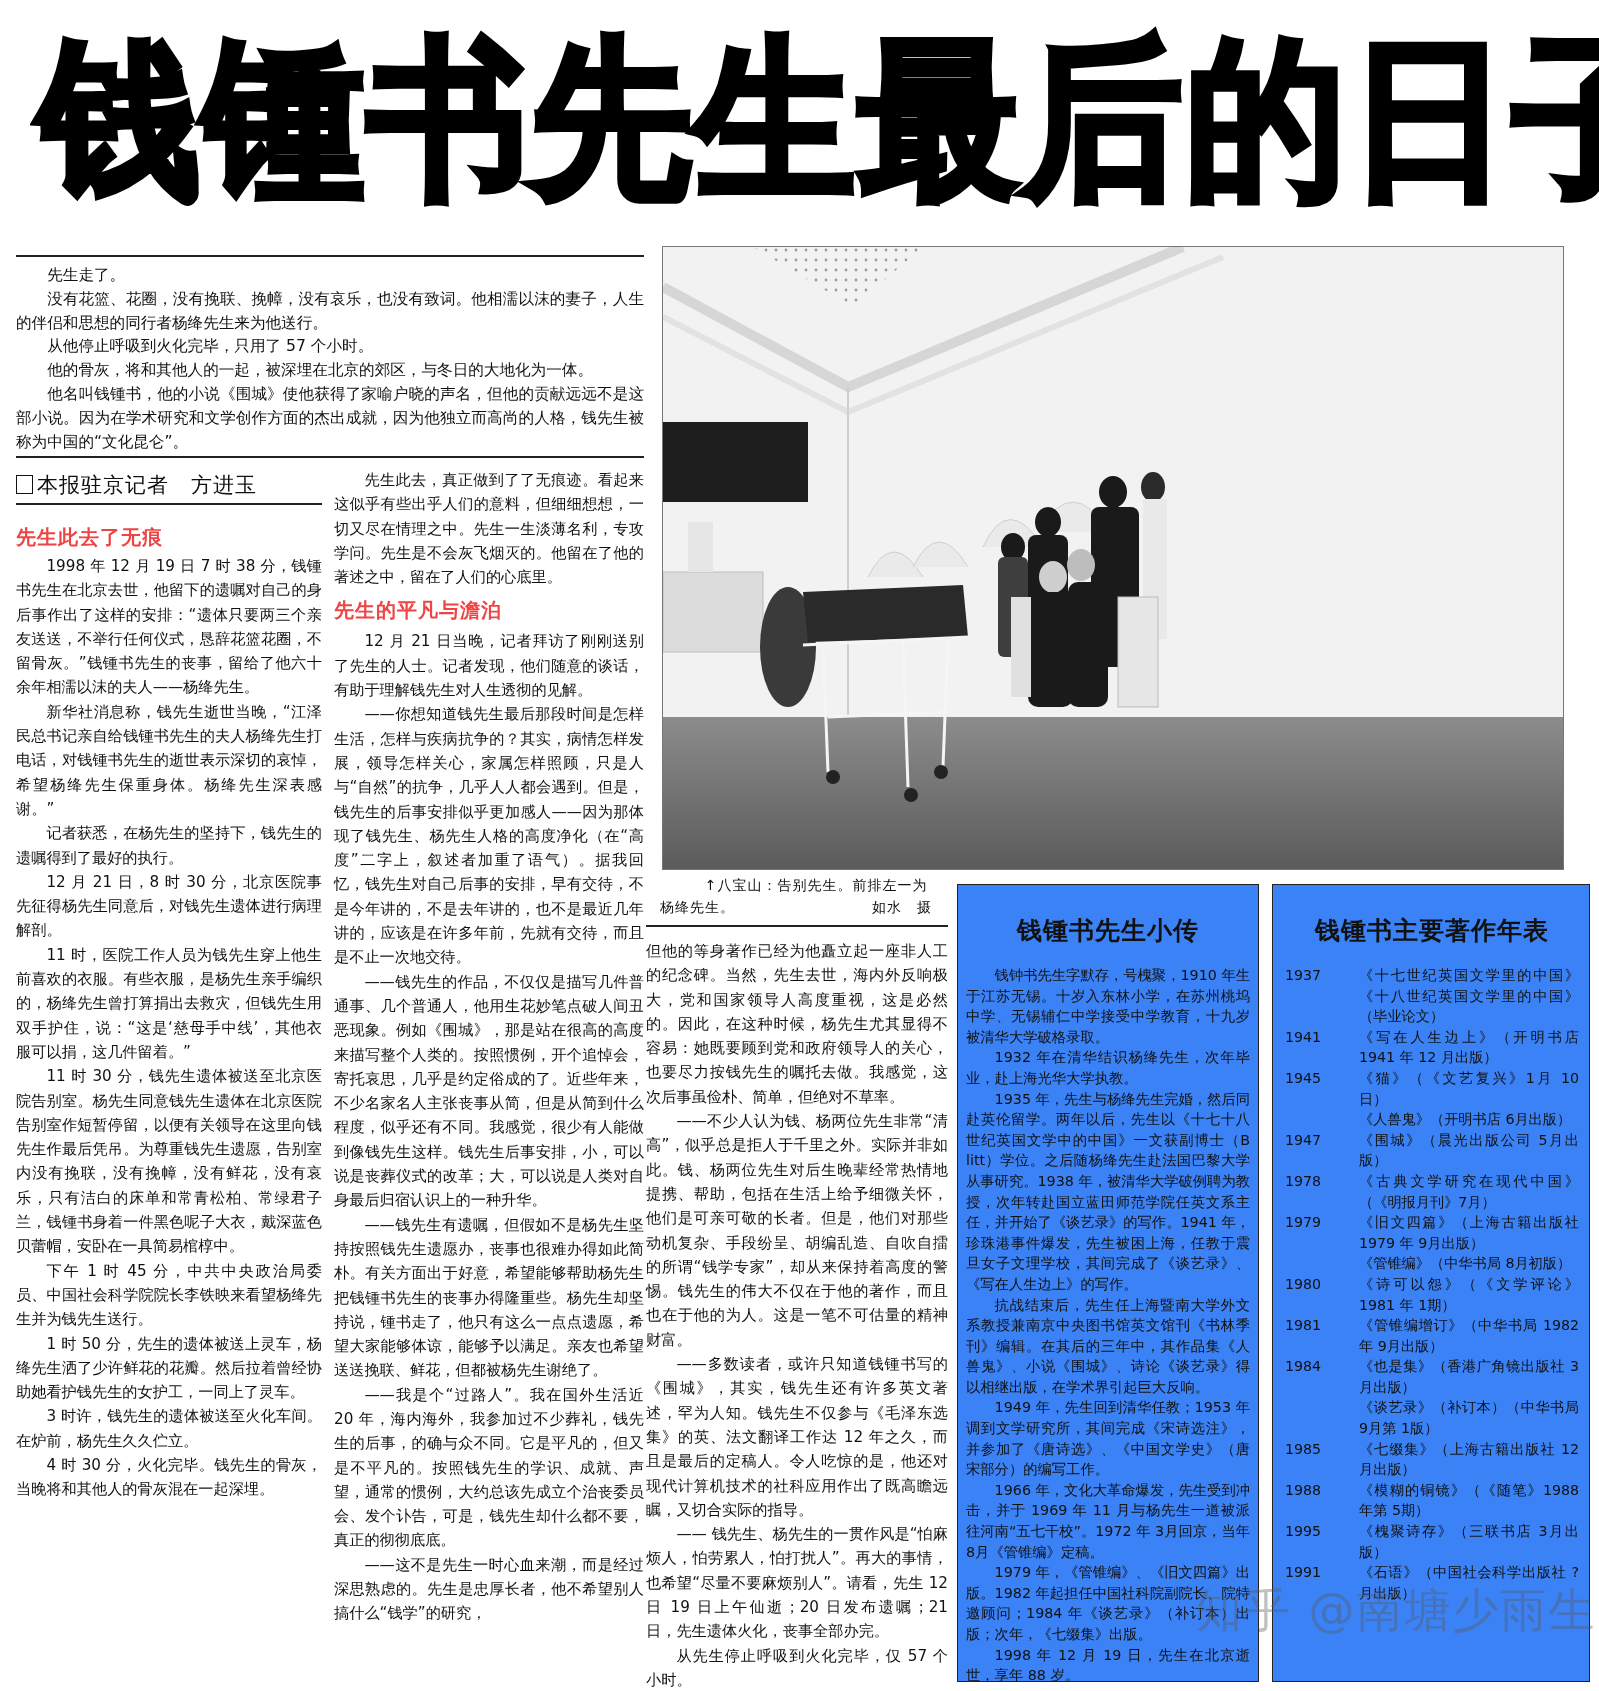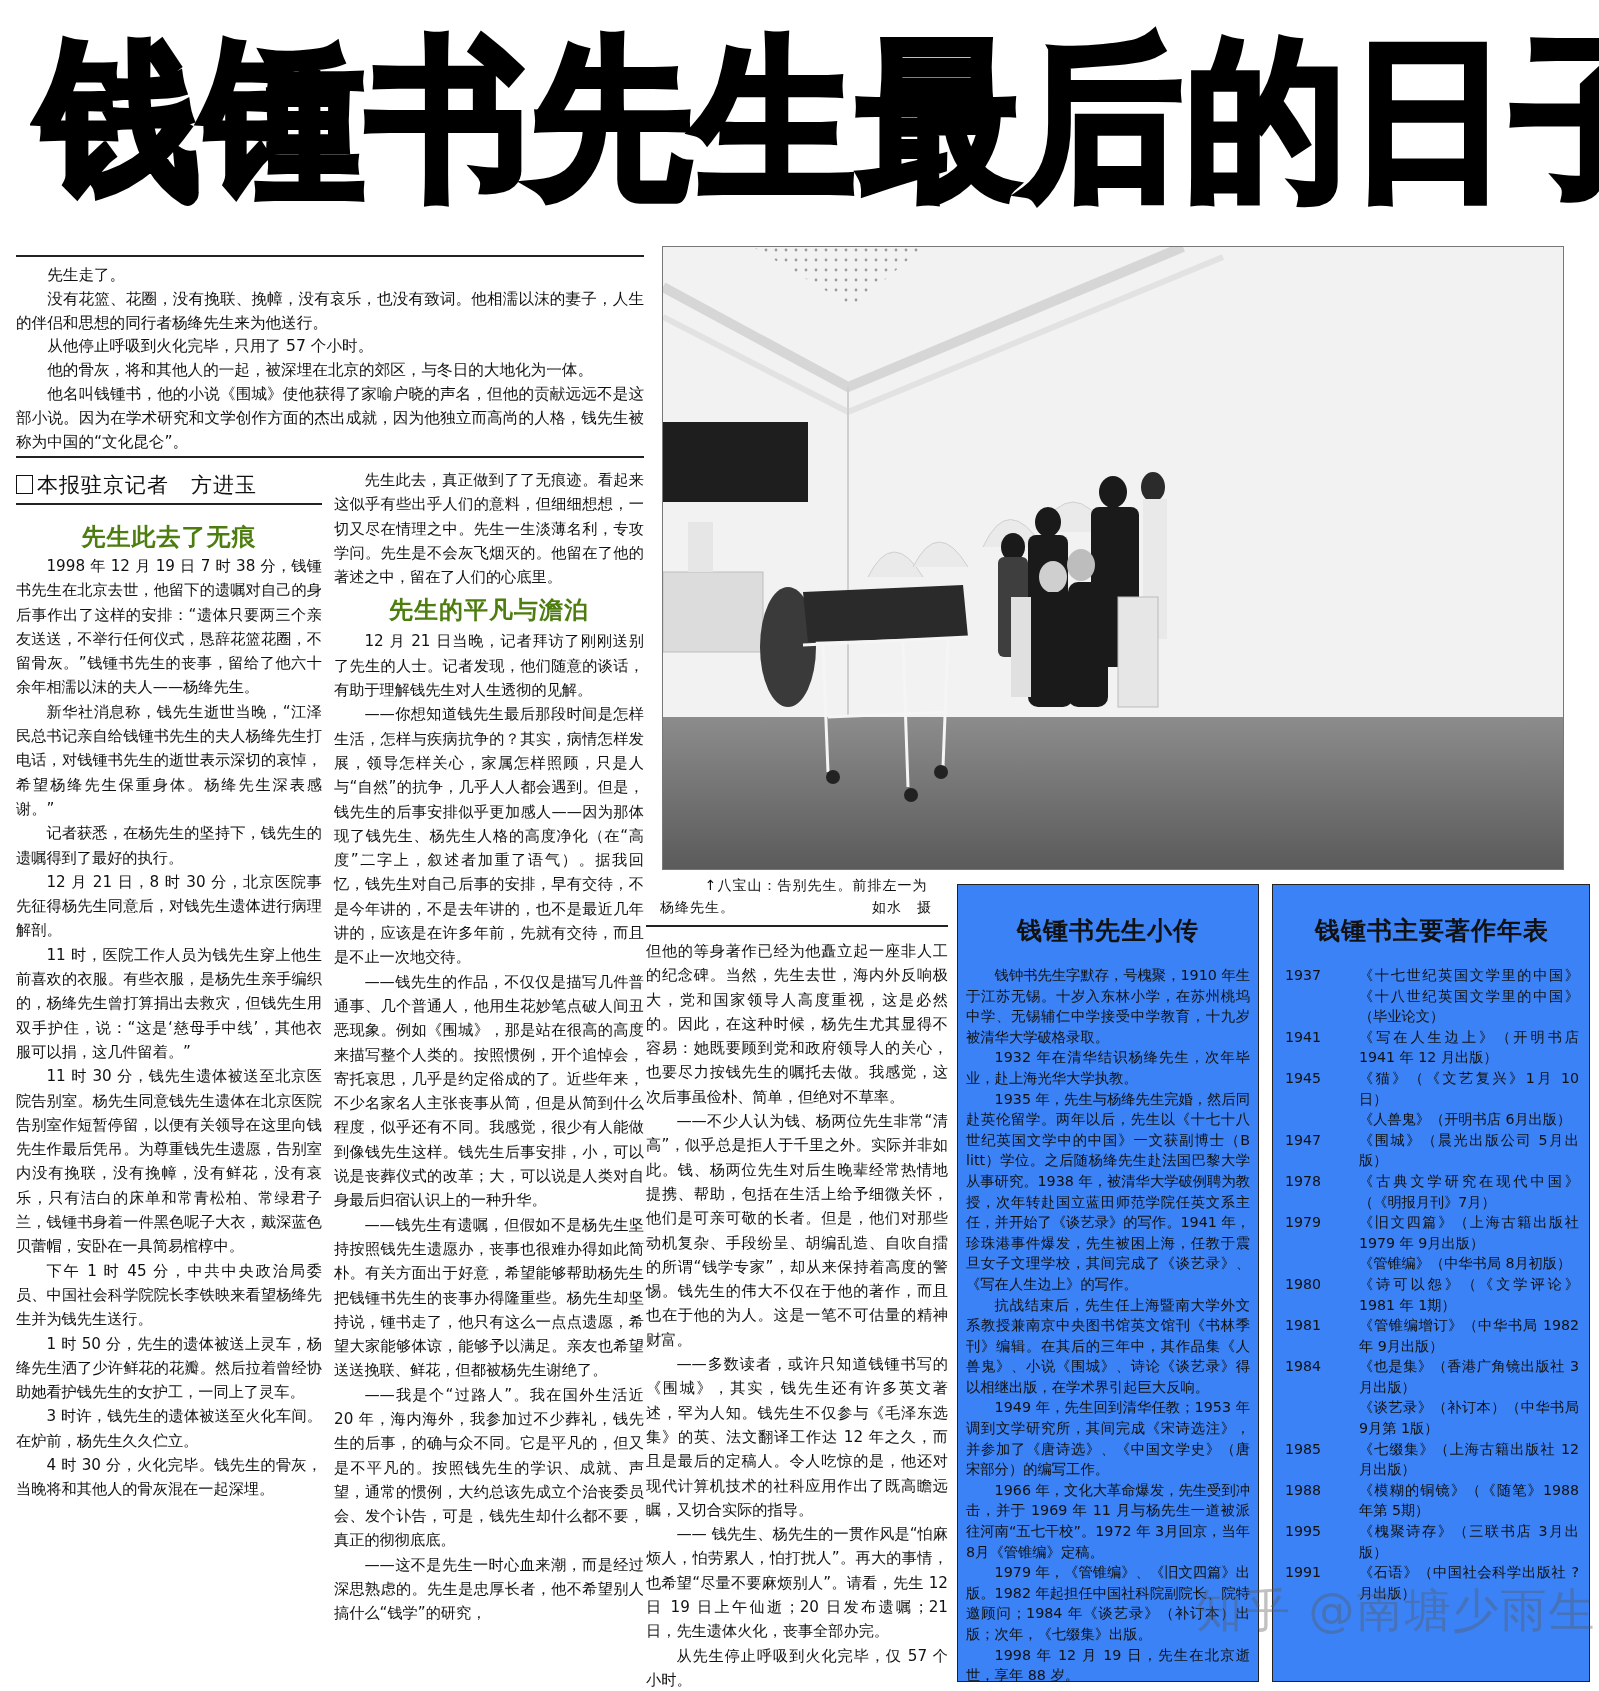--- a/index.html
+++ b/index.html
@@ -18,21 +18,21 @@
   .rule { position: absolute; background: #222; height: 2px; }
 
   .body-text { font-size: 15.2px; line-height: 24.3px; text-align: justify; color: #111; }
   .body-text p { text-indent: 2em; }
 
   .lead { position: absolute; left: 16px; top: 264px; width: 628px; font-size: 15.6px; line-height: 23.8px; }
 
   .byline { position: absolute; left: 16px; top: 470px; width: 306px; font-size: 21px; line-height: 30px; letter-spacing: 1px; }
   .byline .box-glyph { display: inline-block; width: 17px; height: 19px; border: 1.5px solid #111; vertical-align: -2px; margin-right: 4px; }
 
-  .subhead { font-size: 24px; line-height: 34px; text-align: center; letter-spacing: 1px; color: #4d7c0f; }
+  .subhead { font-size: 20px; line-height: 34px; text-align: left; letter-spacing: 1px; color: #ef4444; }
 
   .col1 { position: absolute; left: 16px; top: 520px; width: 306px; }
   .col2 { position: absolute; left: 334px; top: 468px; width: 310px; }
   .col3 { position: absolute; left: 646px; top: 939px; width: 302px; }
 
   .photo {
     position: absolute; left: 662px; top: 246px; width: 902px; height: 624px;
     border: 1px solid #777; overflow: hidden;
     background: linear-gradient(180deg, #f4f4f4 0%, #ececec 55%, #b9b9b9 78%, #7c7c7c 100%);
   }

